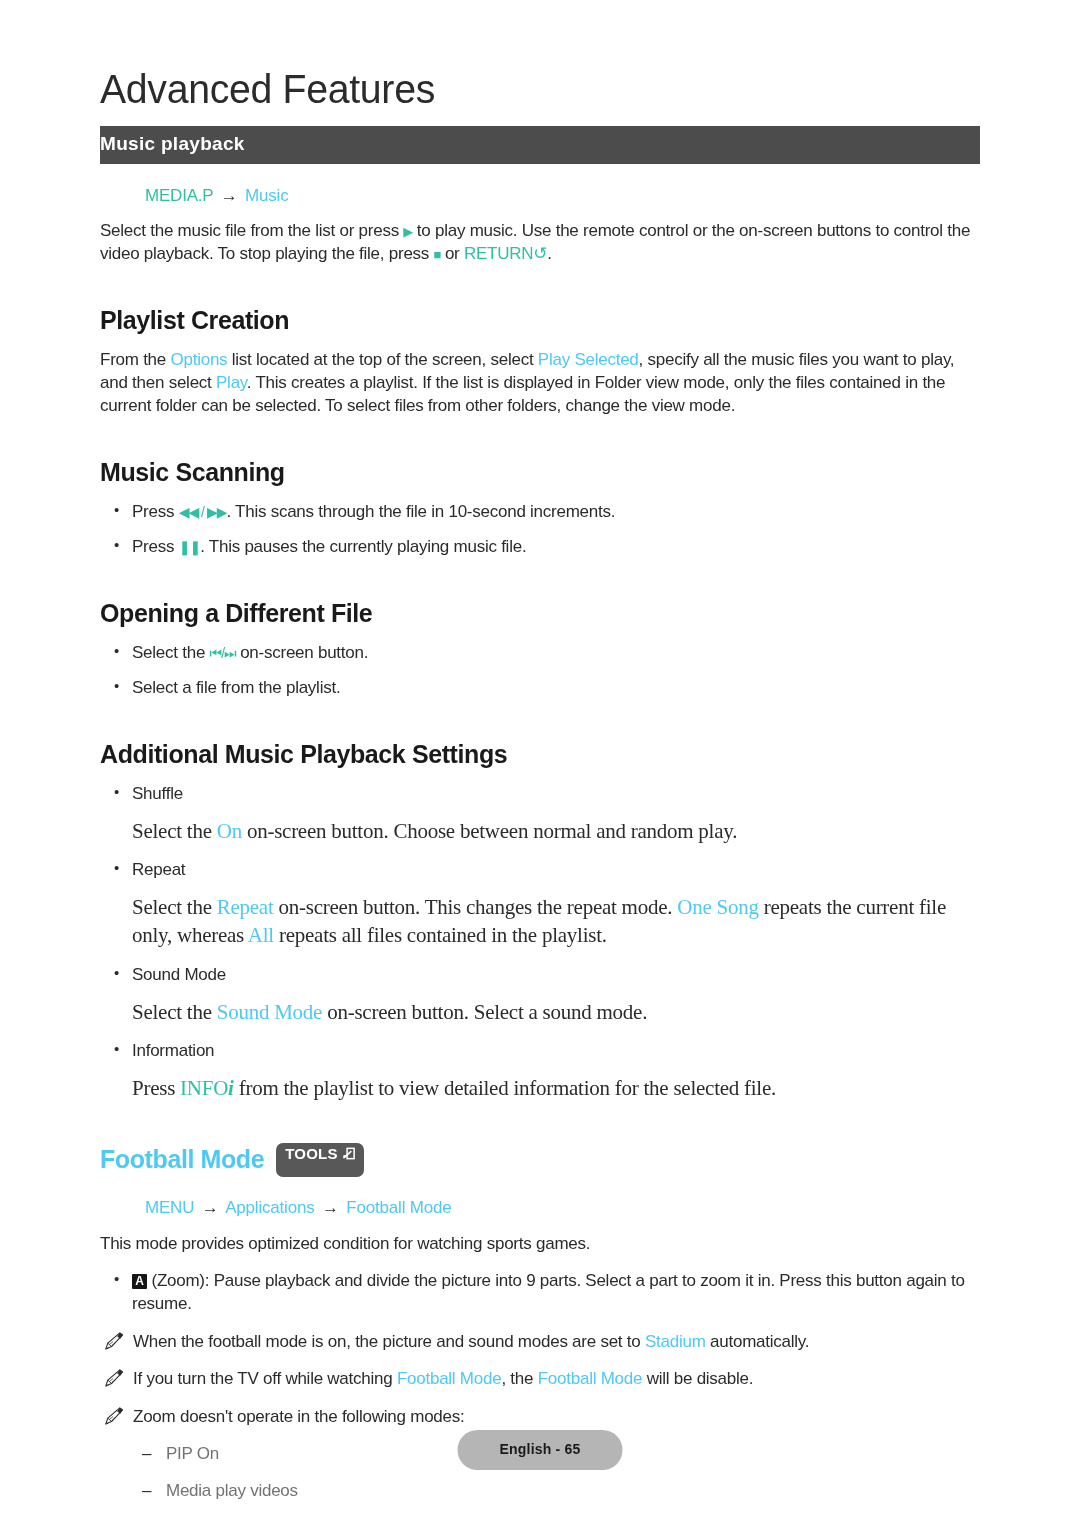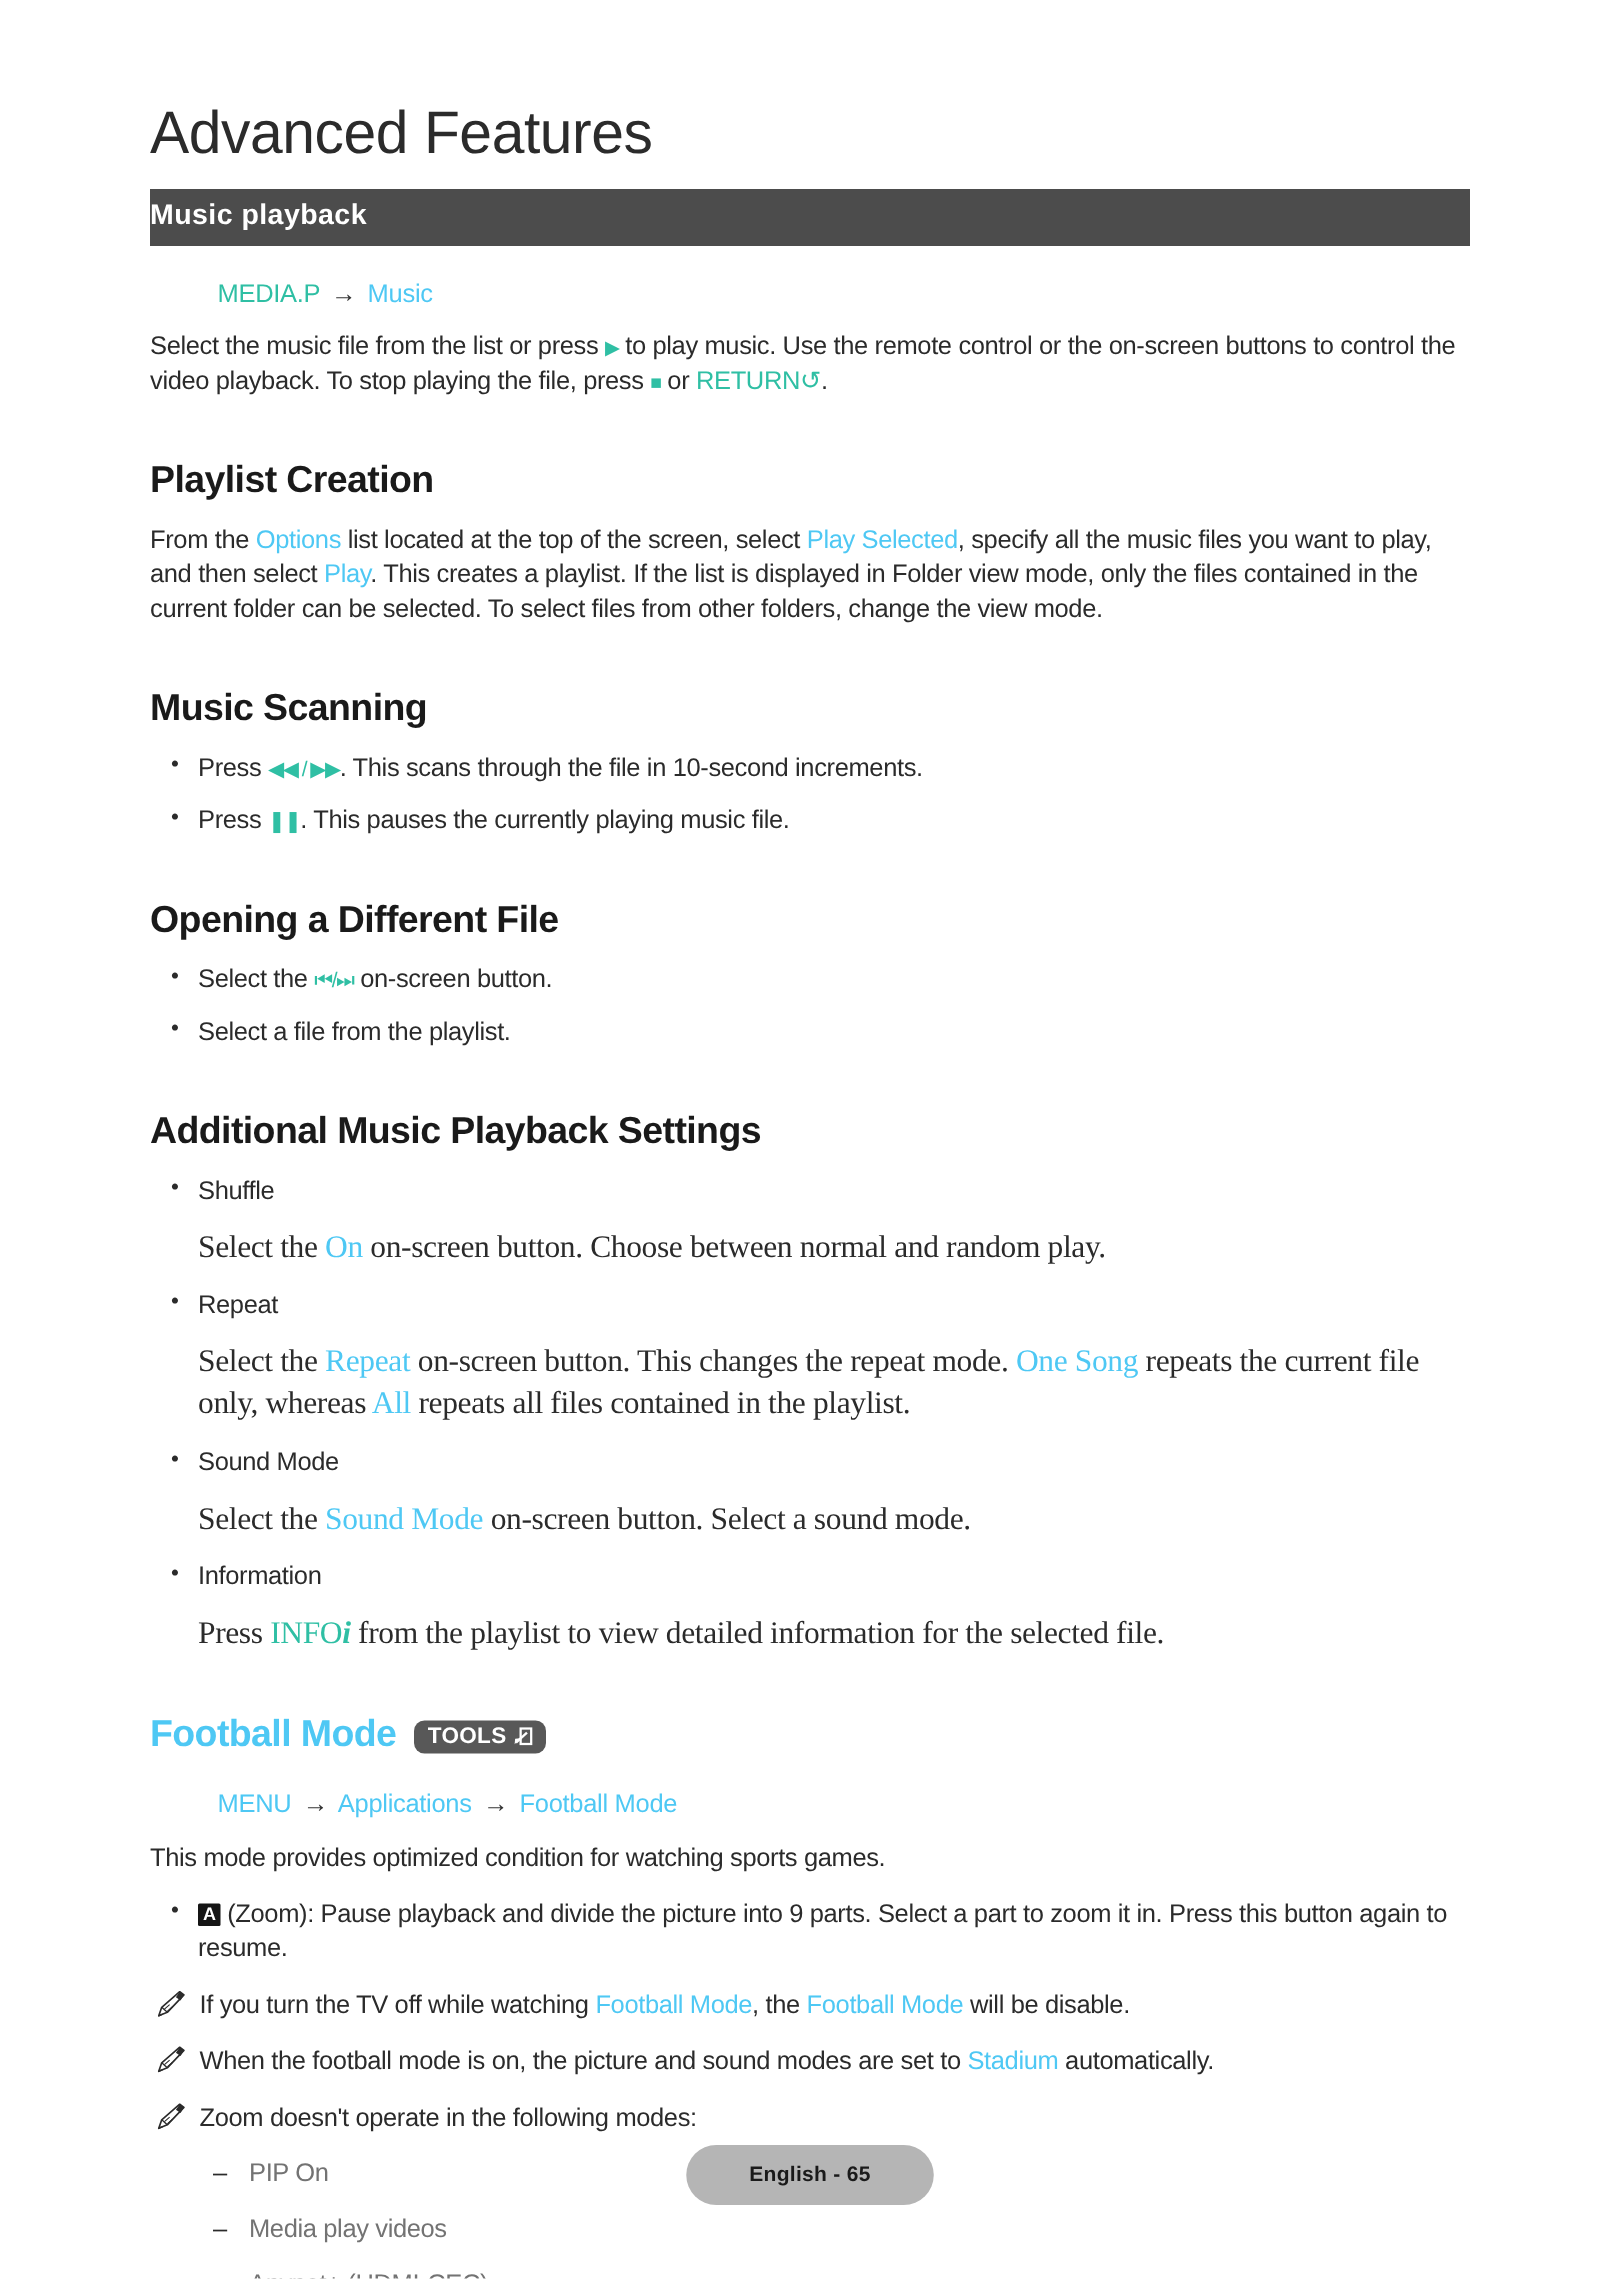--- a/index.html
+++ b/index.html
@@ -169,21 +169,21 @@
   }
 
   
   .tools-badge {
     display: inline-flex;
     align-items: center;
     gap: 3px;
     background: #585858;
     color: #ffffff;
     border-radius: 7px;
-    padding: 3px 8px 4px 9px;
+    padding: 3px 8px 16px 9px;
     font-size: 15px;
     font-weight: bold;
     letter-spacing: 0.2px;
     line-height: 1;
     position: relative;
     top: 1px;
   }
   .tools-badge .tools-icon {
     width: 15px;
     height: 15px;
@@ -344,34 +344,34 @@
   <div class="note">
     <span class="pencil">
       <svg viewBox="0 0 24 22" width="24" height="20" aria-hidden="true">
         <path d="M21.5 3.2 L18.4 0.9 L5.2 12.3 L3.0 18.6 L9.3 16.0 Z" fill="#ffffff" stroke="#2b2b2b" stroke-width="1.2" stroke-linejoin="round"></path>
         <path d="M18.4 0.9 L15.6 5.0 L19.0 7.4 L21.5 3.2 Z" fill="#2b2b2b"></path>
         <path d="M5.2 12.3 L9.3 16.0" stroke="#2b2b2b" stroke-width="1.0"></path>
         <path d="M3.0 18.6 L5.9 17.4" stroke="#2b2b2b" stroke-width="1.0"></path>
         <path d="M7.2 13.6 L11.0 10.4 M9.4 15.1 L13.2 11.9" stroke="#2b2b2b" stroke-width="0.8"></path>
       </svg>
     </span>
-    <span>If you turn the TV off while watching </span><span class="cyan">Football Mode</span><span>, the </span><span class="cyan">Football Mode</span><span> will be disable.</span>
+    <span>When the football mode is on, the picture and sound modes are set to </span><span class="cyan">Stadium</span><span> automatically.</span>
   </div>
 
   <div class="note">
     <span class="pencil">
       <svg viewBox="0 0 24 22" width="24" height="20" aria-hidden="true">
         <path d="M21.5 3.2 L18.4 0.9 L5.2 12.3 L3.0 18.6 L9.3 16.0 Z" fill="#ffffff" stroke="#2b2b2b" stroke-width="1.2" stroke-linejoin="round"></path>
         <path d="M18.4 0.9 L15.6 5.0 L19.0 7.4 L21.5 3.2 Z" fill="#2b2b2b"></path>
         <path d="M5.2 12.3 L9.3 16.0" stroke="#2b2b2b" stroke-width="1.0"></path>
         <path d="M3.0 18.6 L5.9 17.4" stroke="#2b2b2b" stroke-width="1.0"></path>
         <path d="M7.2 13.6 L11.0 10.4 M9.4 15.1 L13.2 11.9" stroke="#2b2b2b" stroke-width="0.8"></path>
       </svg>
     </span>
-    <span>When the football mode is on, the picture and sound modes are set to </span><span class="cyan">Stadium</span><span> automatically.</span>
+    <span>If you turn the TV off while watching </span><span class="cyan">Football Mode</span><span>, the </span><span class="cyan">Football Mode</span><span> will be disable.</span>
   </div>
 
   <div class="note">
     <span class="pencil">
       <svg viewBox="0 0 24 22" width="24" height="20" aria-hidden="true">
         <path d="M21.5 3.2 L18.4 0.9 L5.2 12.3 L3.0 18.6 L9.3 16.0 Z" fill="#ffffff" stroke="#2b2b2b" stroke-width="1.2" stroke-linejoin="round"></path>
         <path d="M18.4 0.9 L15.6 5.0 L19.0 7.4 L21.5 3.2 Z" fill="#2b2b2b"></path>
         <path d="M5.2 12.3 L9.3 16.0" stroke="#2b2b2b" stroke-width="1.0"></path>
         <path d="M3.0 18.6 L5.9 17.4" stroke="#2b2b2b" stroke-width="1.0"></path>
         <path d="M7.2 13.6 L11.0 10.4 M9.4 15.1 L13.2 11.9" stroke="#2b2b2b" stroke-width="0.8"></path>

